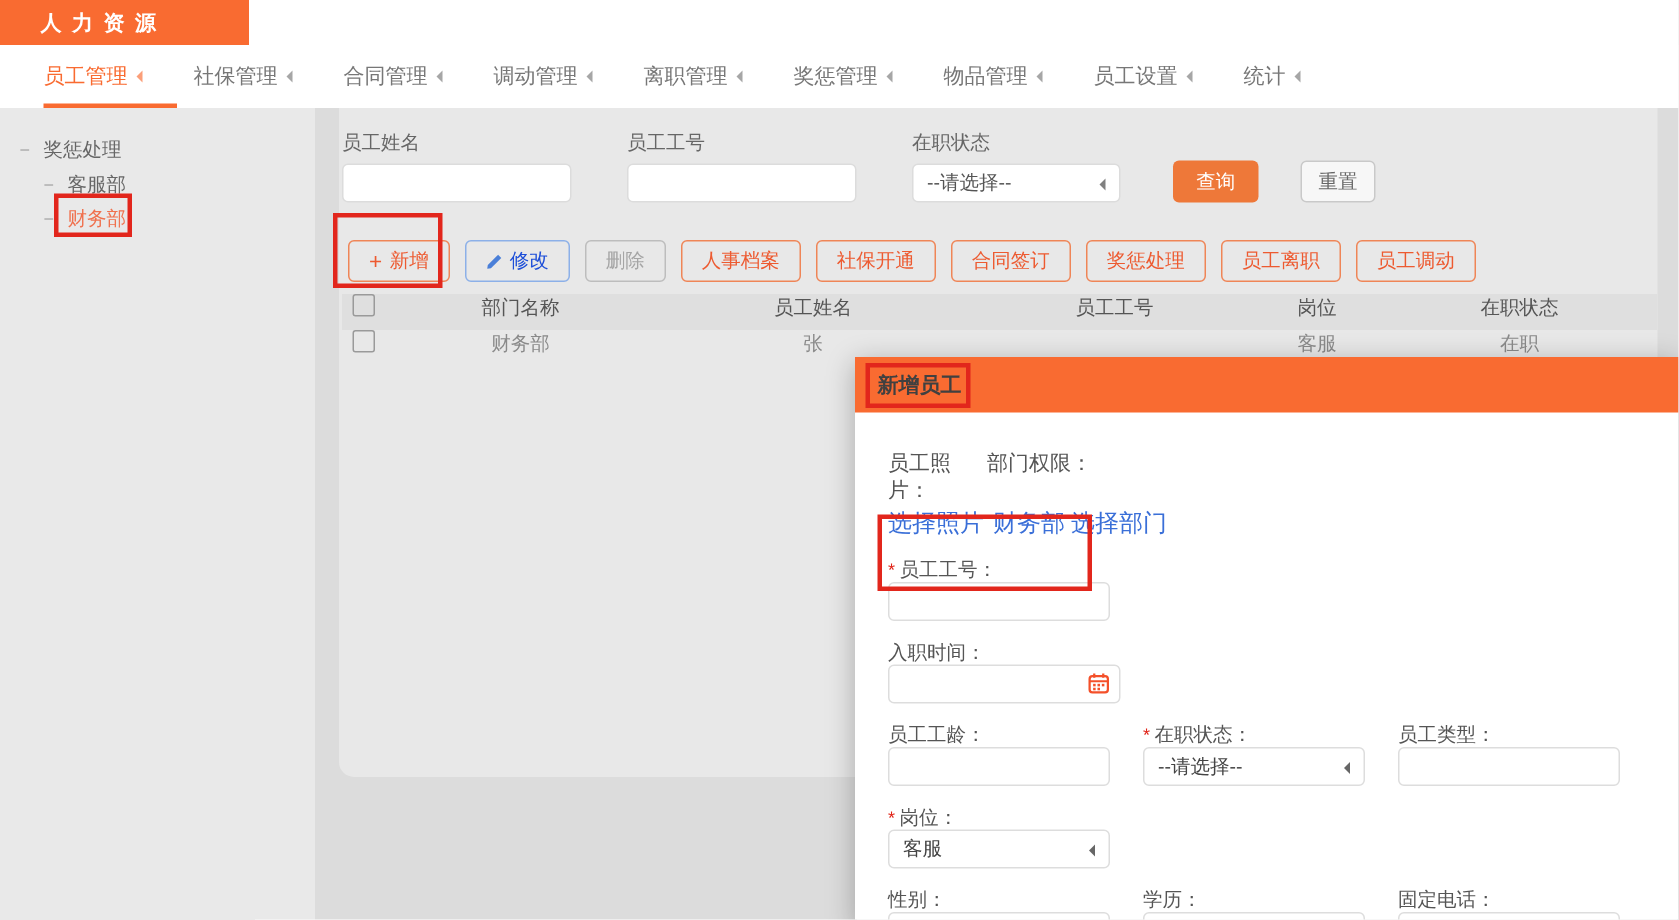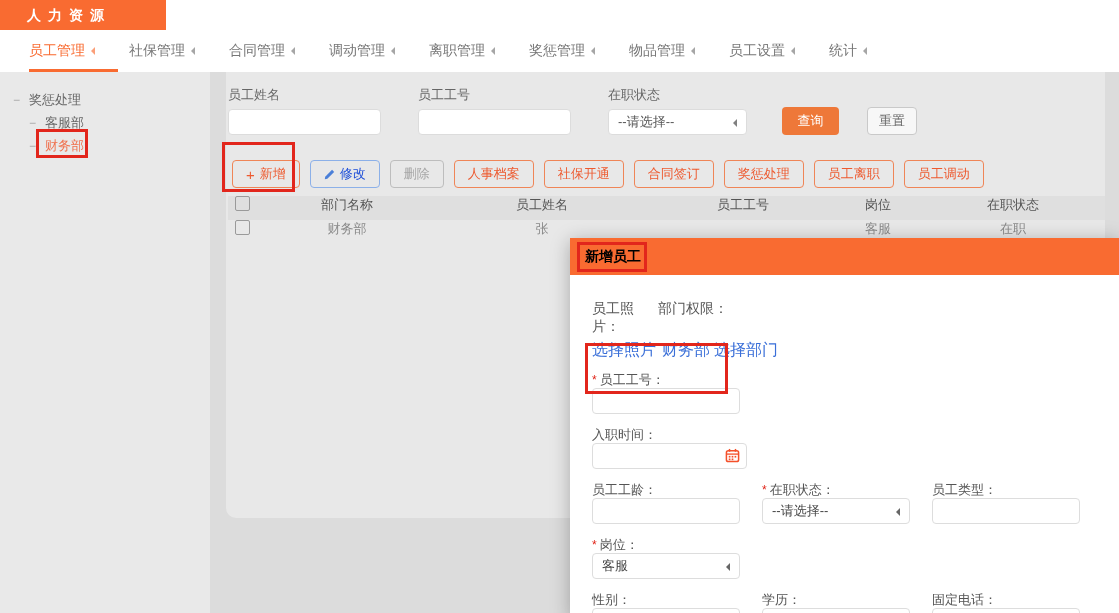--- a/index.html
+++ b/index.html
@@ -71,21 +71,21 @@
   .tc { text-align:center; overflow:hidden; white-space:nowrap; }
   .tc0 { width:40px; display:flex; justify-content:flex-start; padding-left:7px; }
   .tc1 { width:158px; } .tc2 { width:232px; } .tc3 { width:170px; }
   .tc4 { width:100px; } .tc5 { width:170px; }
   .checkbox { width:15px; height:15px; border:1px solid #9a9a9a; border-radius:2px;
               background:transparent; cursor:pointer; }
 
   
   .modal { position:absolute; left:570px; top:238px; width:549px; height:380px; background:#fff;
            box-shadow:0 3px 18px rgba(0,0,0,.28); z-index:50; }
-  .modal-header { height:37px; background:#f96b31; color:#000000; font-weight:bold; font-size:14px;
+  .modal-header { height:37px; background:#f96b31; color:#404040; font-weight:bold; font-size:14px;
                   line-height:37px; padding-left:15px; }
   .modal-body { padding:24px 0 0 22px; }
   .ph-row { display:flex; font-size:14px; color:#555; line-height:18px; }
   .ph-a { width:66px; }
   .links-row { display:flex; margin-top:6px; font-size:16px; line-height:18px; }
   .link { color:#3a6fd8; cursor:pointer; }
   .links-b .link { margin-left:4px; }
   .m-row { display:flex; margin-top:13px; }
   .m-field { width:170px; }
   .m-label { display:block; font-size:13px; color:#555; line-height:16px; height:16px;

